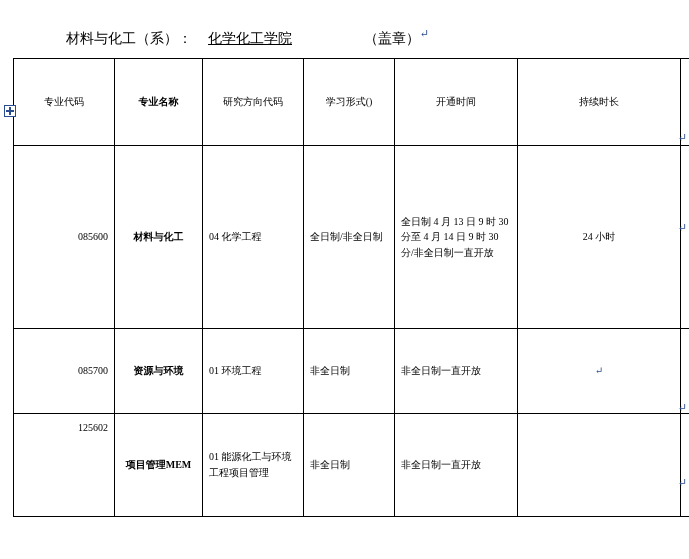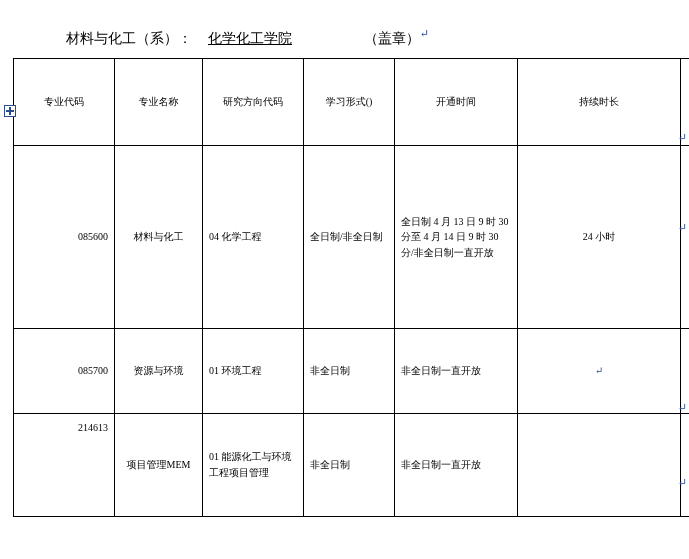--- a/index.html
+++ b/index.html
@@ -98,21 +98,21 @@
     line-height: 1.55;
     padding: 6px 6px;
     vertical-align: middle;
     word-wrap: break-word;
   }
   td.head-cell {
     text-align: center;
     height: 74px;
   }
   td.c-code     { width: 88px; text-align: center; }
-  td.c-name     { width: 75px; text-align: center; }
+  td.c-name     { width: 75px; text-align: center; font-weight: bold; }
   td.c-dir      { width: 88px; }
   td.c-form     { width: 78px; }
   td.c-open     { width: 110px; }
   td.c-dur      { width: 150px; text-align: center; }
   td.c-note     { width: 74px; text-align: center; vertical-align: top; }
 
   td.row-code { text-align: right; }
   td.row-name { text-align: center; }
   td.row-dir  { text-align: left; }
   td.row-form { text-align: left; }
@@ -193,21 +193,21 @@
         <td class="row-code c-code">085700</td>
         <td class="row-name c-name">资源与环境</td>
         <td class="row-dir c-dir">01  环境工程</td>
         <td class="row-form c-form">非全日制</td>
         <td class="row-open c-open">非全日制一直开放</td>
         <td class="row-dur c-dur mark">↵</td>
         <td class="row-note c-note mark">↵</td>
       </tr>
 
       <tr class="r3">
-        <td class="row-code c-code">214613</td>
+        <td class="row-code c-code">125602</td>
         <td class="row-name c-name">项目管理MEM</td>
         <td class="row-dir c-dir">01 能源化工与环境工程项目管理</td>
         <td class="row-form c-form">非全日制</td>
         <td class="row-open c-open">非全日制一直开放</td>
         <td class="row-dur c-dur"></td>
         <td class="row-note c-note"></td>
       </tr>
     </tbody>
   </table>
 

